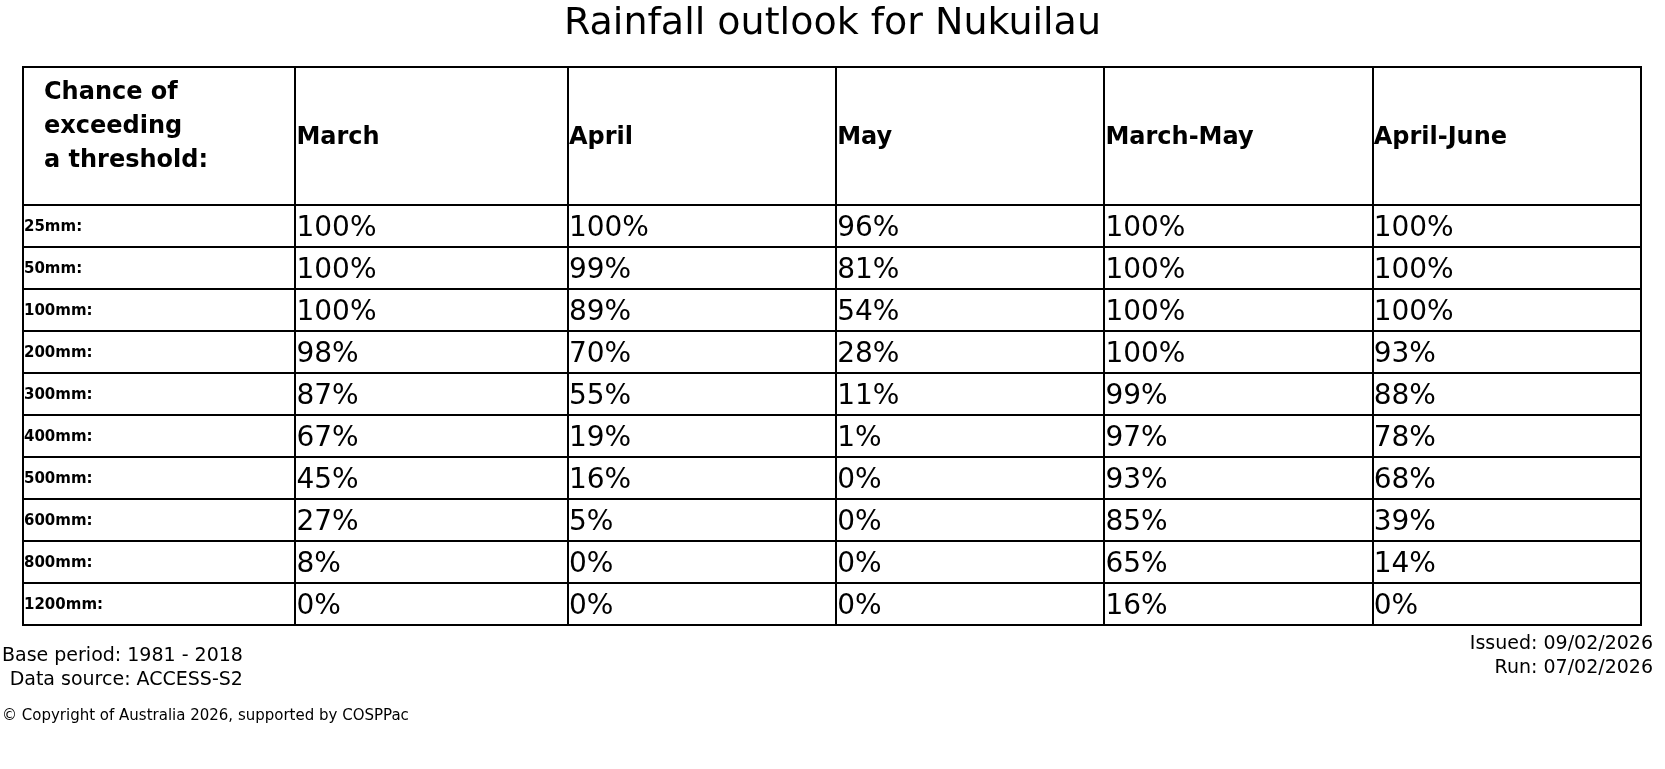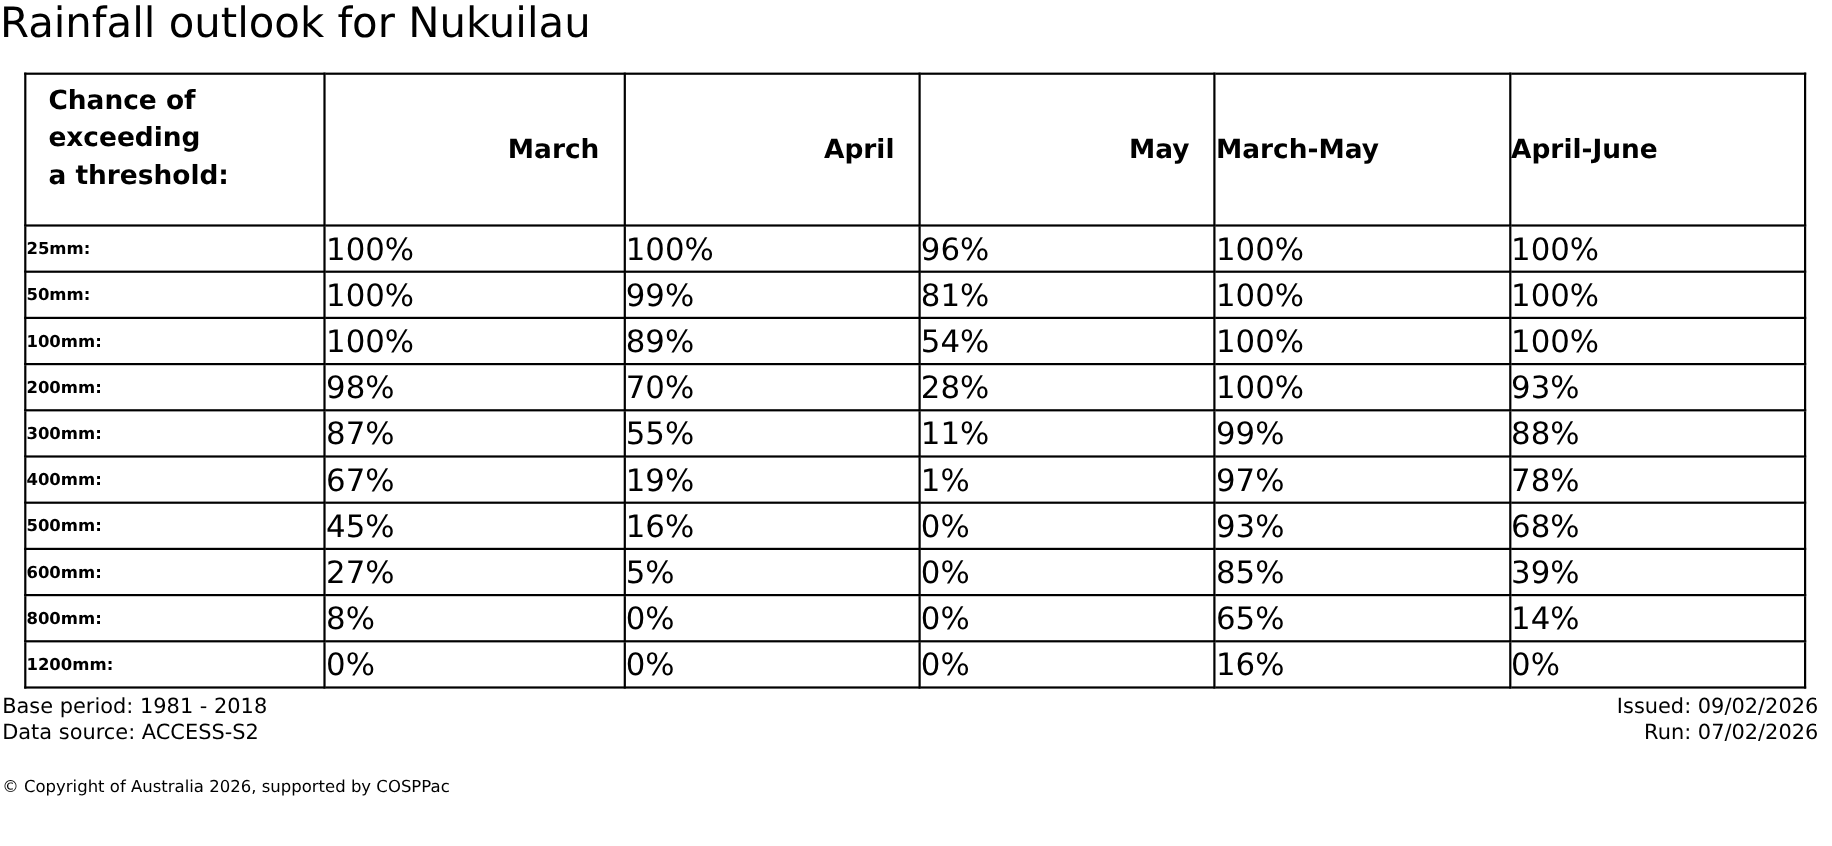--- a/index.html
+++ b/index.html
@@ -18,21 +18,21 @@
   .page {
     position: relative;
     width: 1665px;
     height: 769px;
   }
   .title {
     position: absolute;
     top: 0px;
     left: 0;
     width: 1665px;
-    text-align: left;
+    text-align: center;
     font-size: 38px;
     font-weight: 400;
     line-height: 42px;
     letter-spacing: 0px;
   }
   .table-wrap {
     position: absolute;
     top: 66px;
     left: 22px;
     width: 1620px;
@@ -52,21 +52,21 @@
     font-size: 24px;
     font-weight: bold;
   }
   .hdr-first {
     text-align: left;
     padding: 6px 0 6px 20px !important;
     line-height: 34px;
     vertical-align: top !important;
   }
   .hdr-month {
-    text-align: right;
+    text-align: left;
     padding-right: 22px !important;
   }
   .hdr-month.center {
     text-align: left;
     padding-right: 0 !important;
   }
   .row-label {
     font-size: 15px;
     font-weight: bold;
     text-align: left;
@@ -91,22 +91,22 @@
     position: absolute;
     left: 0px;
     top: 630px;
     width: 1665px;
     font-size: 19px;
     line-height: 24px;
   }
   .footer-left {
     position: absolute;
     left: 2px;
-    top: 0;
-    text-align: left;
+    top: 12px;
+    text-align: right;
   }
   .footer-right {
     position: absolute;
     right: 12px;
     top: 0;
     text-align: right;
     margin-left: 42px;
   }
   .copyright {
     position: absolute;

